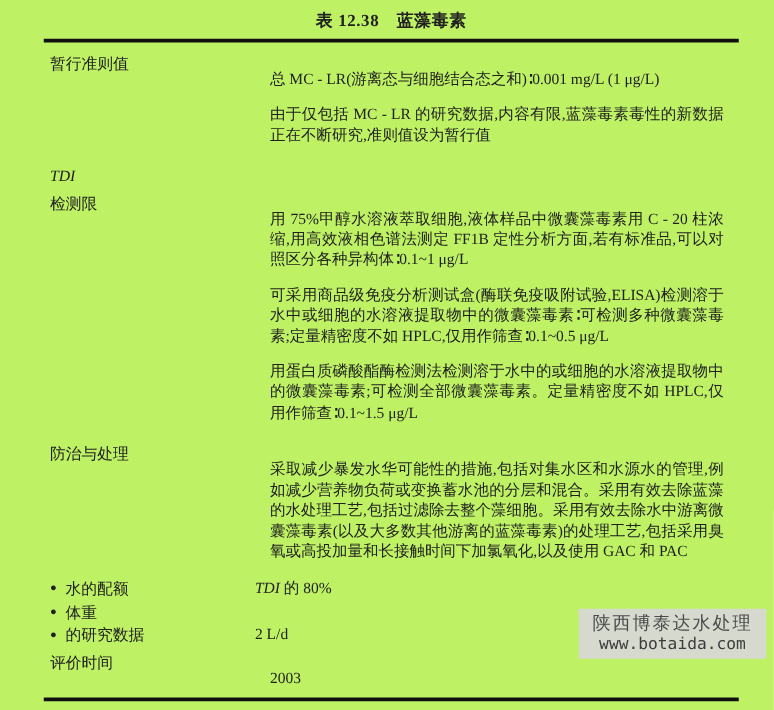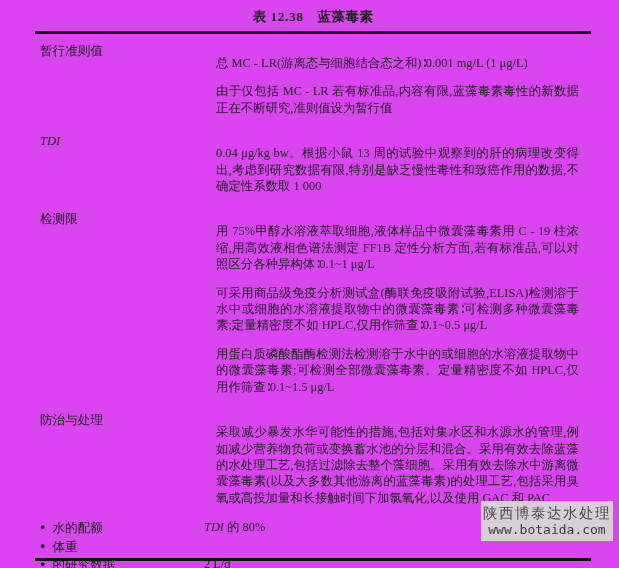--- a/index.html
+++ b/index.html
@@ -1,19 +1,19 @@
 <!DOCTYPE html>
 <html lang="zh"><head>
 <meta charset="utf-8">
 <style>
   html,body{margin:0;padding:0;}
   .page{
     position:relative;
     width:619px;height:568px;
-    background:#d946ef;
+    background:#bef264;
     overflow:hidden;
     font-family:"Liberation Serif","DejaVu Serif",serif;
     color:#212121;
   }
   .sheet{position:absolute;left:35px;top:0;width:556px;}
   .title{
     text-align:center;font-weight:bold;
     font-size:13.5px;letter-spacing:.5px;
     padding:8px 0 5px;
   }
@@ -22,22 +22,22 @@
   .tbl{padding-top:4px;}
   .row{display:grid;grid-template-columns:169px 1fr;margin-top:5px;}
   .row.tight{margin-top:1px;}
   .lbl{font-size:12.6px;line-height:16.4px;padding-left:5px;}
   .cnt{font-size:12.4px;line-height:16.4px;text-align:justify;}
   .cnt p{margin:12px;}
   .cnt p + p{margin-top:6px;}
   .italic{font-style:italic;}
   .bullet{font-size:9px;margin-right:7px;vertical-align:2px;}
   .watermark{
-    position:absolute;right:6px;top:501px;
-    width:132px;height:40px;
+    position:absolute;right:6px;top:487px;
+    width:150px;height:40px;
     background:rgba(215,215,212,0.95);
     display:flex;flex-direction:column;justify-content:center;align-items:center;
   }
   .wm-cn{
     font-family:"Liberation Sans","DejaVu Sans",sans-serif;
     font-size:14.5px;color:#4b4b4b;letter-spacing:1.5px;line-height:17px;
   }
   .wm-url{
     font-family:"DejaVu Sans Mono","Liberation Mono",monospace;
     font-weight:normal;font-size:13px;color:#3c3c3c;line-height:16px;
@@ -51,35 +51,32 @@
 
     <div class="title">表 12.38　蓝藻毒素</div>
     <div class="rule"></div>
 
     <div class="tbl">
 
       <div class="row">
         <div class="lbl">暂行准则值</div>
         <div class="cnt">
           <p>总 MC - LR(游离态与细胞结合态之和)∶0.001 mg/L (1 μg/L)</p>
-          <p>由于仅包括 MC - LR 若有标准品,内容有限,蓝藻毒素毒性的新数据正在不断研究,准则值设为暂行值</p>
+          <p>由于仅包括 MC - LR 的研究数据,内容有限,蓝藻毒素毒性的新数据正在不断研究,准则值设为暂行值</p>
         </div>
       </div>
 
       <div class="row">
         <div class="lbl italic">TDI</div>
-        <div class="cnt">
-          <p>0.04 μg/kg bw。根据小鼠 13 周的试验中观察到的肝的病理改变得出,考虑到研究数据有限,特别是缺乏慢性毒性和致癌作用的数据,不确定性系数取 1 000</p>
-        </div>
       </div>
 
       <div class="row">
         <div class="lbl">检测限</div>
         <div class="cnt">
-          <p>用 75%甲醇水溶液萃取细胞,液体样品中微囊藻毒素用 C - 19 柱浓缩,用高效液相色谱法测定 FF1B 定性分析方面,若有标准品,可以对照区分各种异构体∶0.1~1 μg/L</p>
+          <p>用 75%甲醇水溶液萃取细胞,液体样品中微囊藻毒素用 C - 20 柱浓缩,用高效液相色谱法测定 FF1B 定性分析方面,若有标准品,可以对照区分各种异构体∶0.1~1 μg/L</p>
           <p>可采用商品级免疫分析测试盒(酶联免疫吸附试验,ELISA)检测溶于水中或细胞的水溶液提取物中的微囊藻毒素∶可检测多种微囊藻毒素;定量精密度不如 HPLC,仅用作筛查∶0.1~0.5 μg/L</p>
           <p>用蛋白质磷酸酯酶检测法检测溶于水中的或细胞的水溶液提取物中的微囊藻毒素;可检测全部微囊藻毒素。定量精密度不如 HPLC,仅用作筛查∶0.1~1.5 μg/L</p>
         </div>
       </div>
 
 
       <div class="row">
         <div class="lbl">防治与处理</div>
         <div class="cnt">
           <p>采取减少暴发水华可能性的措施,包括对集水区和水源水的管理,例如减少营养物负荷或变换蓄水池的分层和混合。采用有效去除蓝藻的水处理工艺,包括过滤除去整个藻细胞。采用有效去除水中游离微囊藻毒素(以及大多数其他游离的蓝藻毒素)的处理工艺,包括采用臭氧或高投加量和长接触时间下加氯氧化,以及使用 GAC 和 PAC</p>

